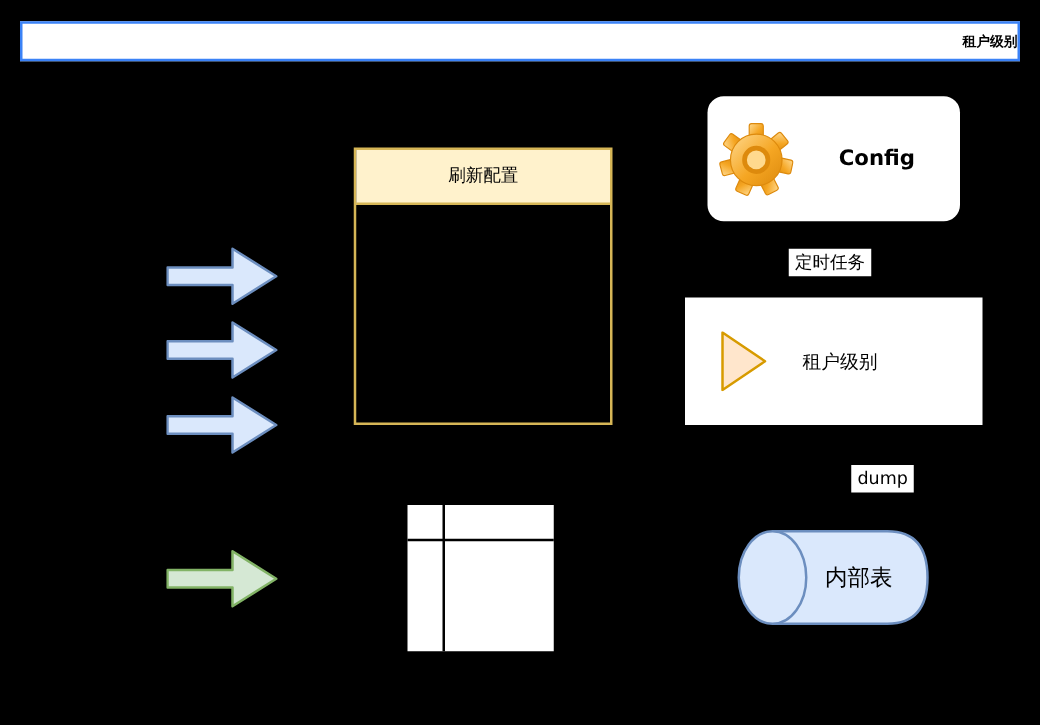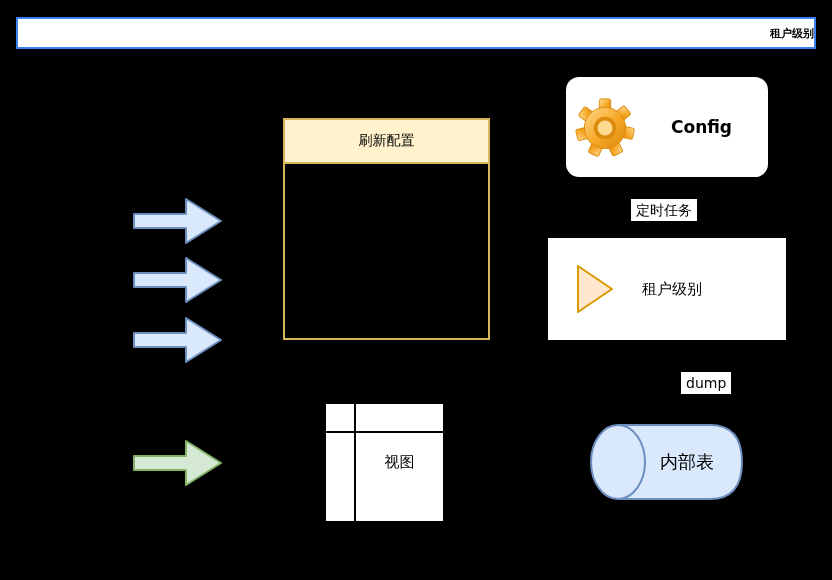--- a/index.html
+++ b/index.html
@@ -165,16 +165,15 @@
     <svg width="160" height="80" viewBox="0 0 160 80">
       <path class="cyl" d="M30 3 H122 Q154 3 154 40 Q154 77 122 77 H30"></path>
       <ellipse class="cyl" cx="30" cy="40" rx="27" ry="37"></ellipse>
     </svg>
     <div class="cylinder-label">内部表</div>
   </div>
 
   <div class="view-table">
     <div class="vline"></div>
     <div class="hline"></div>
-    <div class="view-cell-label">视图</div>
   </div>
 
 </div>
 
 </body></html>

